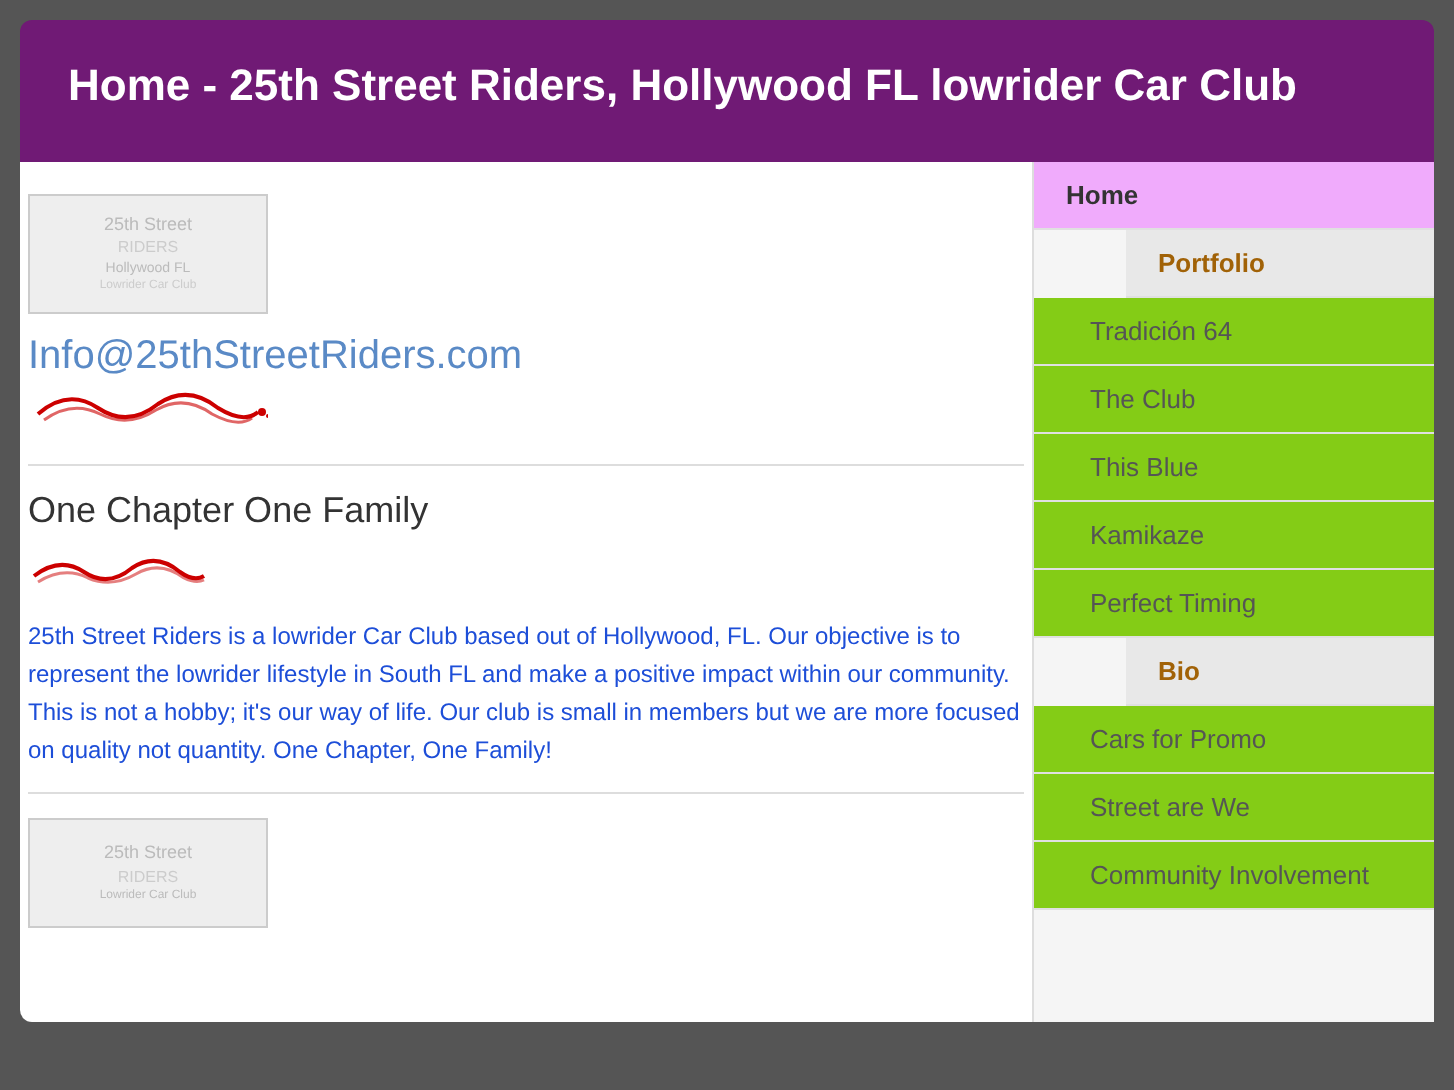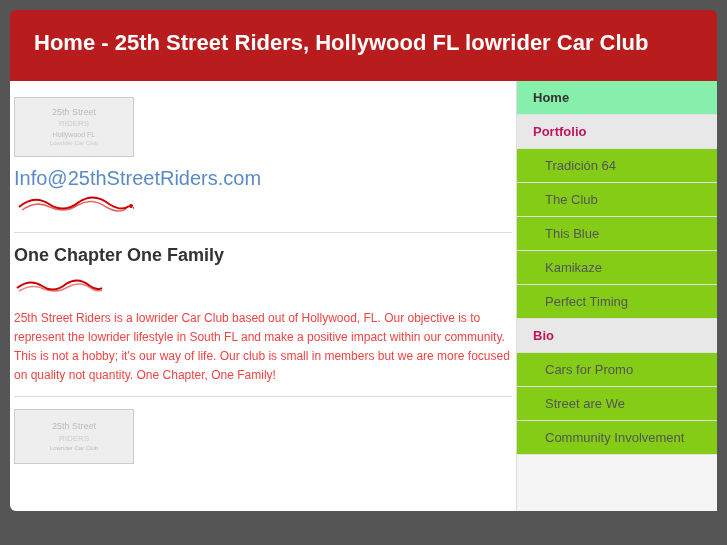--- a/index.html
+++ b/index.html
@@ -10,21 +10,21 @@
       justify-content: center;
       align-items: flex-start;
       min-height: 545px;
       padding: 10px;
     }
     .page-wrapper {
       width: 727px;
       background: #555;
     }
     .header {
-      background: #b91c1c;
+      background: #701a75;
       padding: 18px 24px 22px 24px;
       border-radius: 6px 6px 0 0;
     }
     .header h1 {
       color: #fff;
       font-size: 22px;
       font-weight: bold;
       line-height: 1.4;
     }
     .content-area {
@@ -68,32 +68,32 @@
       letter-spacing: -2px;
     }
     .divider {
       border: none;
       border-top: 1px solid #ddd;
       margin: 10px 0 12px 0;
     }
     .section-title {
       font-size: 18px;
       color: #333;
-      font-weight: bold;
+      font-weight: normal;
       margin-bottom: 10px;
     }
     .swirl-small {
       color: #c00;
       font-size: 18px;
       margin-bottom: 10px;
       letter-spacing: -1px;
     }
     .body-text {
       font-size: 12px;
-      color: #ef4444;
+      color: #1d4ed8;
       line-height: 1.6;
     }
     .bottom-logo {
       width: 120px;
       height: 55px;
       background: #eee;
       border: 1px solid #ccc;
       display: flex;
       align-items: center;
       justify-content: center;
@@ -106,27 +106,28 @@
       background: #f5f5f5;
     }
     .sidebar-item {
       padding: 9px 16px;
       font-size: 13px;
       color: #333;
       border-bottom: 1px solid #e0e0e0;
       cursor: pointer;
     }
     .sidebar-item.active {
-      background: #86efac;
+      background: #f0abfc;
       font-weight: bold;
     }
     .sidebar-item.section-header {
       background: #e8e8e8;
       font-weight: bold;
-      color: #be185d;
+      color: #a16207;
+      margin-left: 46px;
     }
     .sidebar-item.sub-item {
       padding-left: 28px;
       background: #84cc16;
       color: #555;
     }
   </style>
 </head>
 <body>
 

